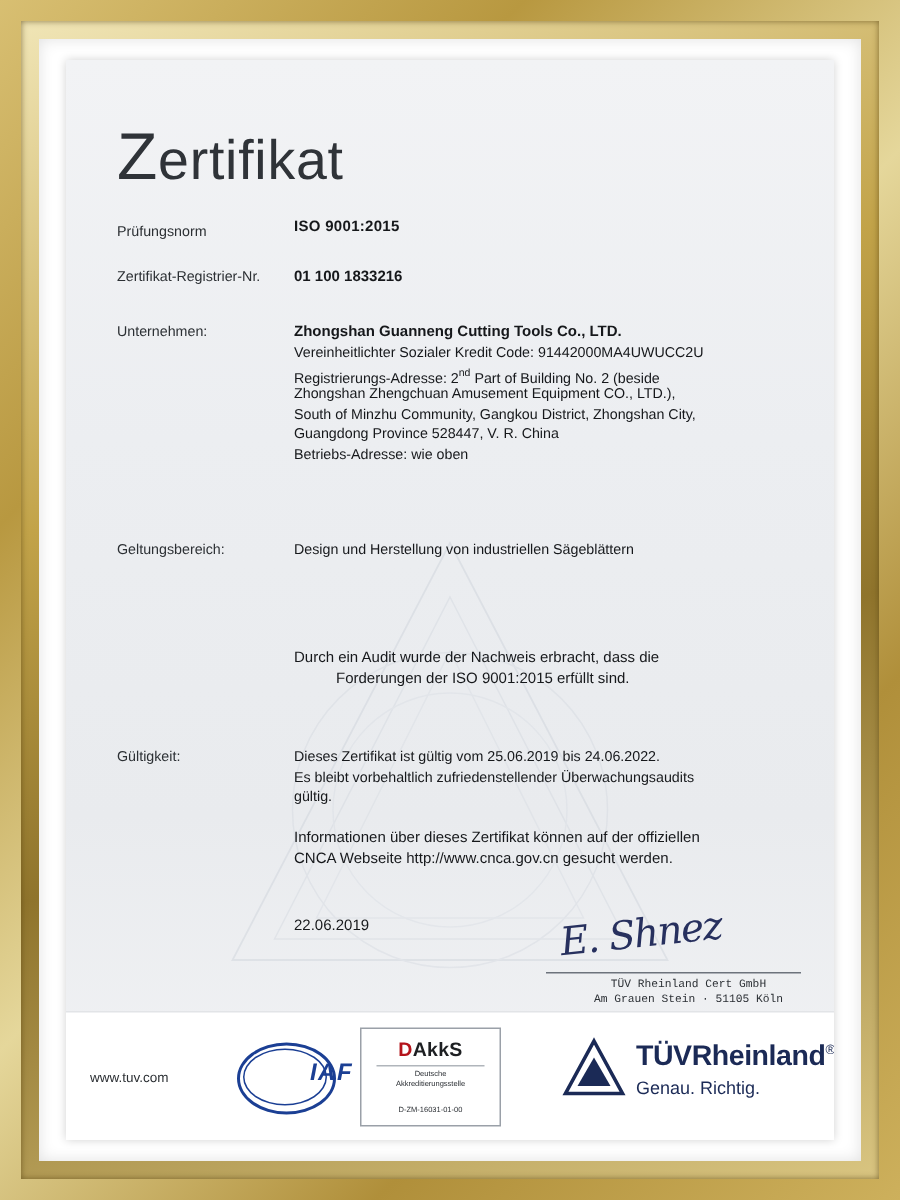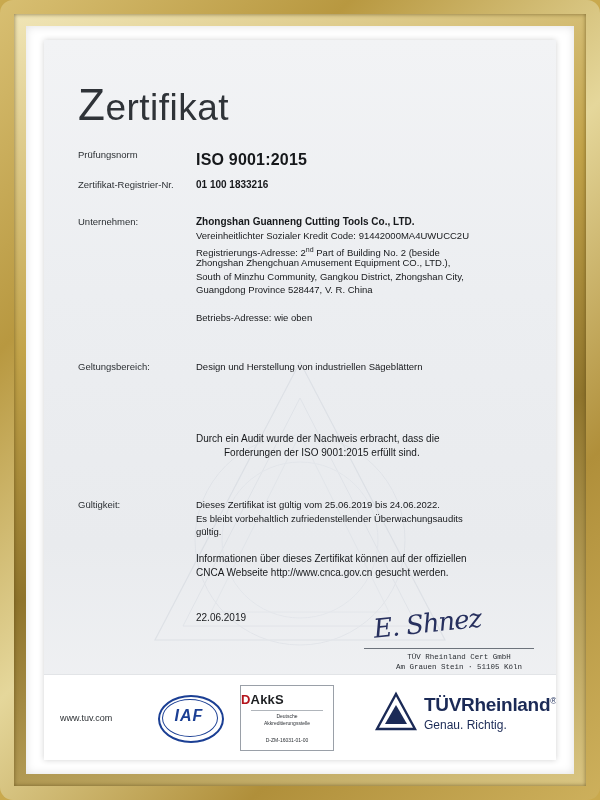--- a/index.html
+++ b/index.html
@@ -13,21 +13,20 @@
     font-family: "Liberation Sans", sans-serif;
     background: #c9a94e;
   }
 
   
   .frame-outer {
     position: absolute;
     left: 0; top: 0;
     width: 600px; height: 800px;
     background: linear-gradient(135deg, #d8bf72 0%, #b89840 25%, #e5d79b 50%, #b08f3a 75%, #cdb05c 100%);
-    border-radius: 13px;
   }
   .frame-bevel {
     position: absolute;
     left: 14px; top: 14px;
     width: 572px; height: 772px;
     background: linear-gradient(160deg, #f0e5b6 0%, #c2a349 35%, #8f742c 60%, #d9c581 100%);
     box-shadow: inset 0 0 4px rgba(90,70,20,.7);
   }
   .mat {
     position: absolute;
@@ -89,25 +88,24 @@
   .value {
     position: absolute;
     left: 118px;
     top: 0;
     width: 332px;
     font-size: 9.5px;
     color: #16181b;
     line-height: 13.5px;
   }
   .value.big {
-    font-size: 16px;
+    font-size: 10px;
     font-weight: bold;
     letter-spacing: .2px;
     top: -3px;
-    margin-top: 8px;
   }
   .value.bold {
     font-weight: bold;
     font-size: 10px;
   }
   .value.company {
     font-weight: bold;
     font-size: 10px;
   }
   .sup {
@@ -208,36 +206,38 @@
   .iaf .txt {
     position: absolute;
     left: 0; top: 18px;
     width: 62px;
     text-align: center;
     color: #1b3f94;
     font-weight: bold;
     font-size: 16px;
     font-style: italic;
     letter-spacing: 1px;
+    padding-left: 32px;
   }
 
   
   .dakks {
     position: absolute;
     left: 196px;
     top: 10px;
     width: 92px;
     height: 64px;
     border: 1px solid #9aa0a8;
     background: #fff;
   }
   .dakks .brand {
     position: absolute;
     left: 0; top: 6px;
     width: 92px;
+    text-align: center;
     font-size: 13px;
     font-weight: bold;
     color: #1d1f22;
     letter-spacing: .2px;
   }
   .dakks .brand .red { color: #b4141c; }
   .dakks .line {
     position: absolute;
     left: 10px; top: 24px;
     width: 72px;
@@ -329,21 +329,21 @@
     <div class="row" style="top:175px;">
       <div class="label">Unternehmen:</div>
       <div class="value company">Zhongshan Guanneng Cutting Tools Co., LTD.</div>
       <div class="value" style="top:14px;">Vereinheitlichter Sozialer Kredit Code: 91442000MA4UWUCC2U</div>
       <div class="value" style="top:27.5px;">
         <span>Registrierungs-Adresse: 2<span class="sup">nd</span> Part of Building No. 2 (beside</span>
       </div>
       <div class="value" style="top:41px;">Zhongshan Zhengchuan Amusement Equipment CO., LTD.),</div>
       <div class="value" style="top:54.5px;">South of Minzhu Community, Gangkou District, Zhongshan City,</div>
       <div class="value" style="top:68px;">Guangdong Province 528447, V. R. China</div>
-      <div class="value" style="top:81.5px;margin-top:14px;">Betriebs-Adresse: wie oben</div>
+      <div class="value" style="top:81.5px;">Betriebs-Adresse: wie oben</div>
     </div>
 
     <div class="row" style="top:320px;">
       <div class="label">Geltungsbereich:</div>
       <div class="value">Design und Herstellung von industriellen Sägeblättern</div>
     </div>
 
     <div class="paragraph" style="top:392px;">Durch ein Audit wurde der Nachweis erbracht, dass die</div>
     <div class="paragraph" style="top:406px;margin-left:28px;">Forderungen der ISO 9001:2015 erfüllt sind.</div>
 

